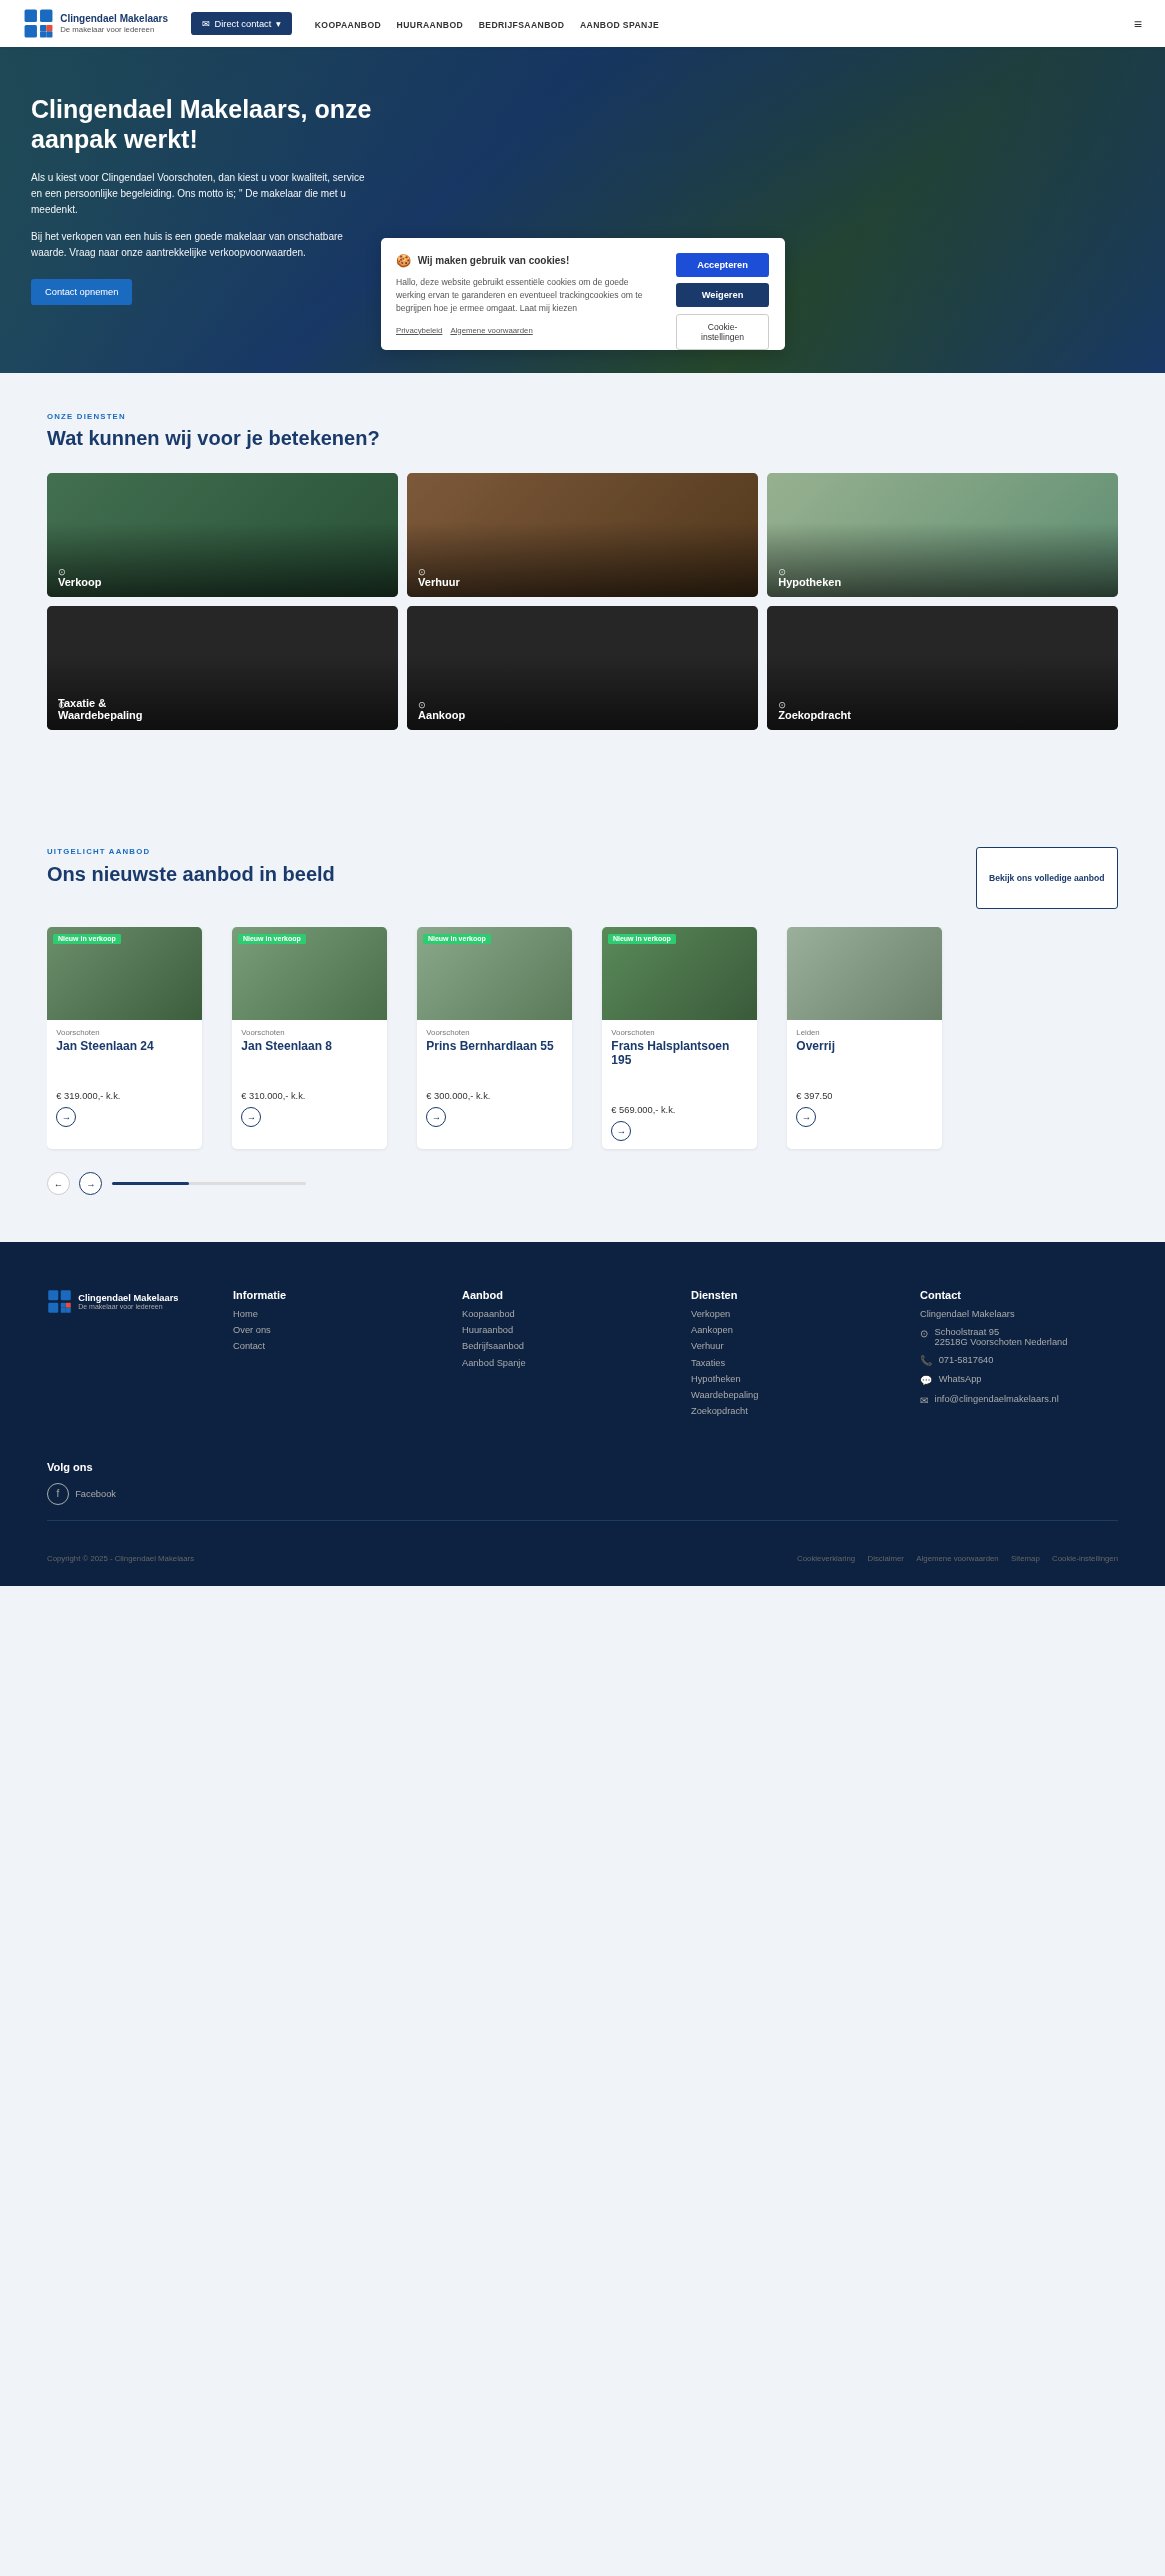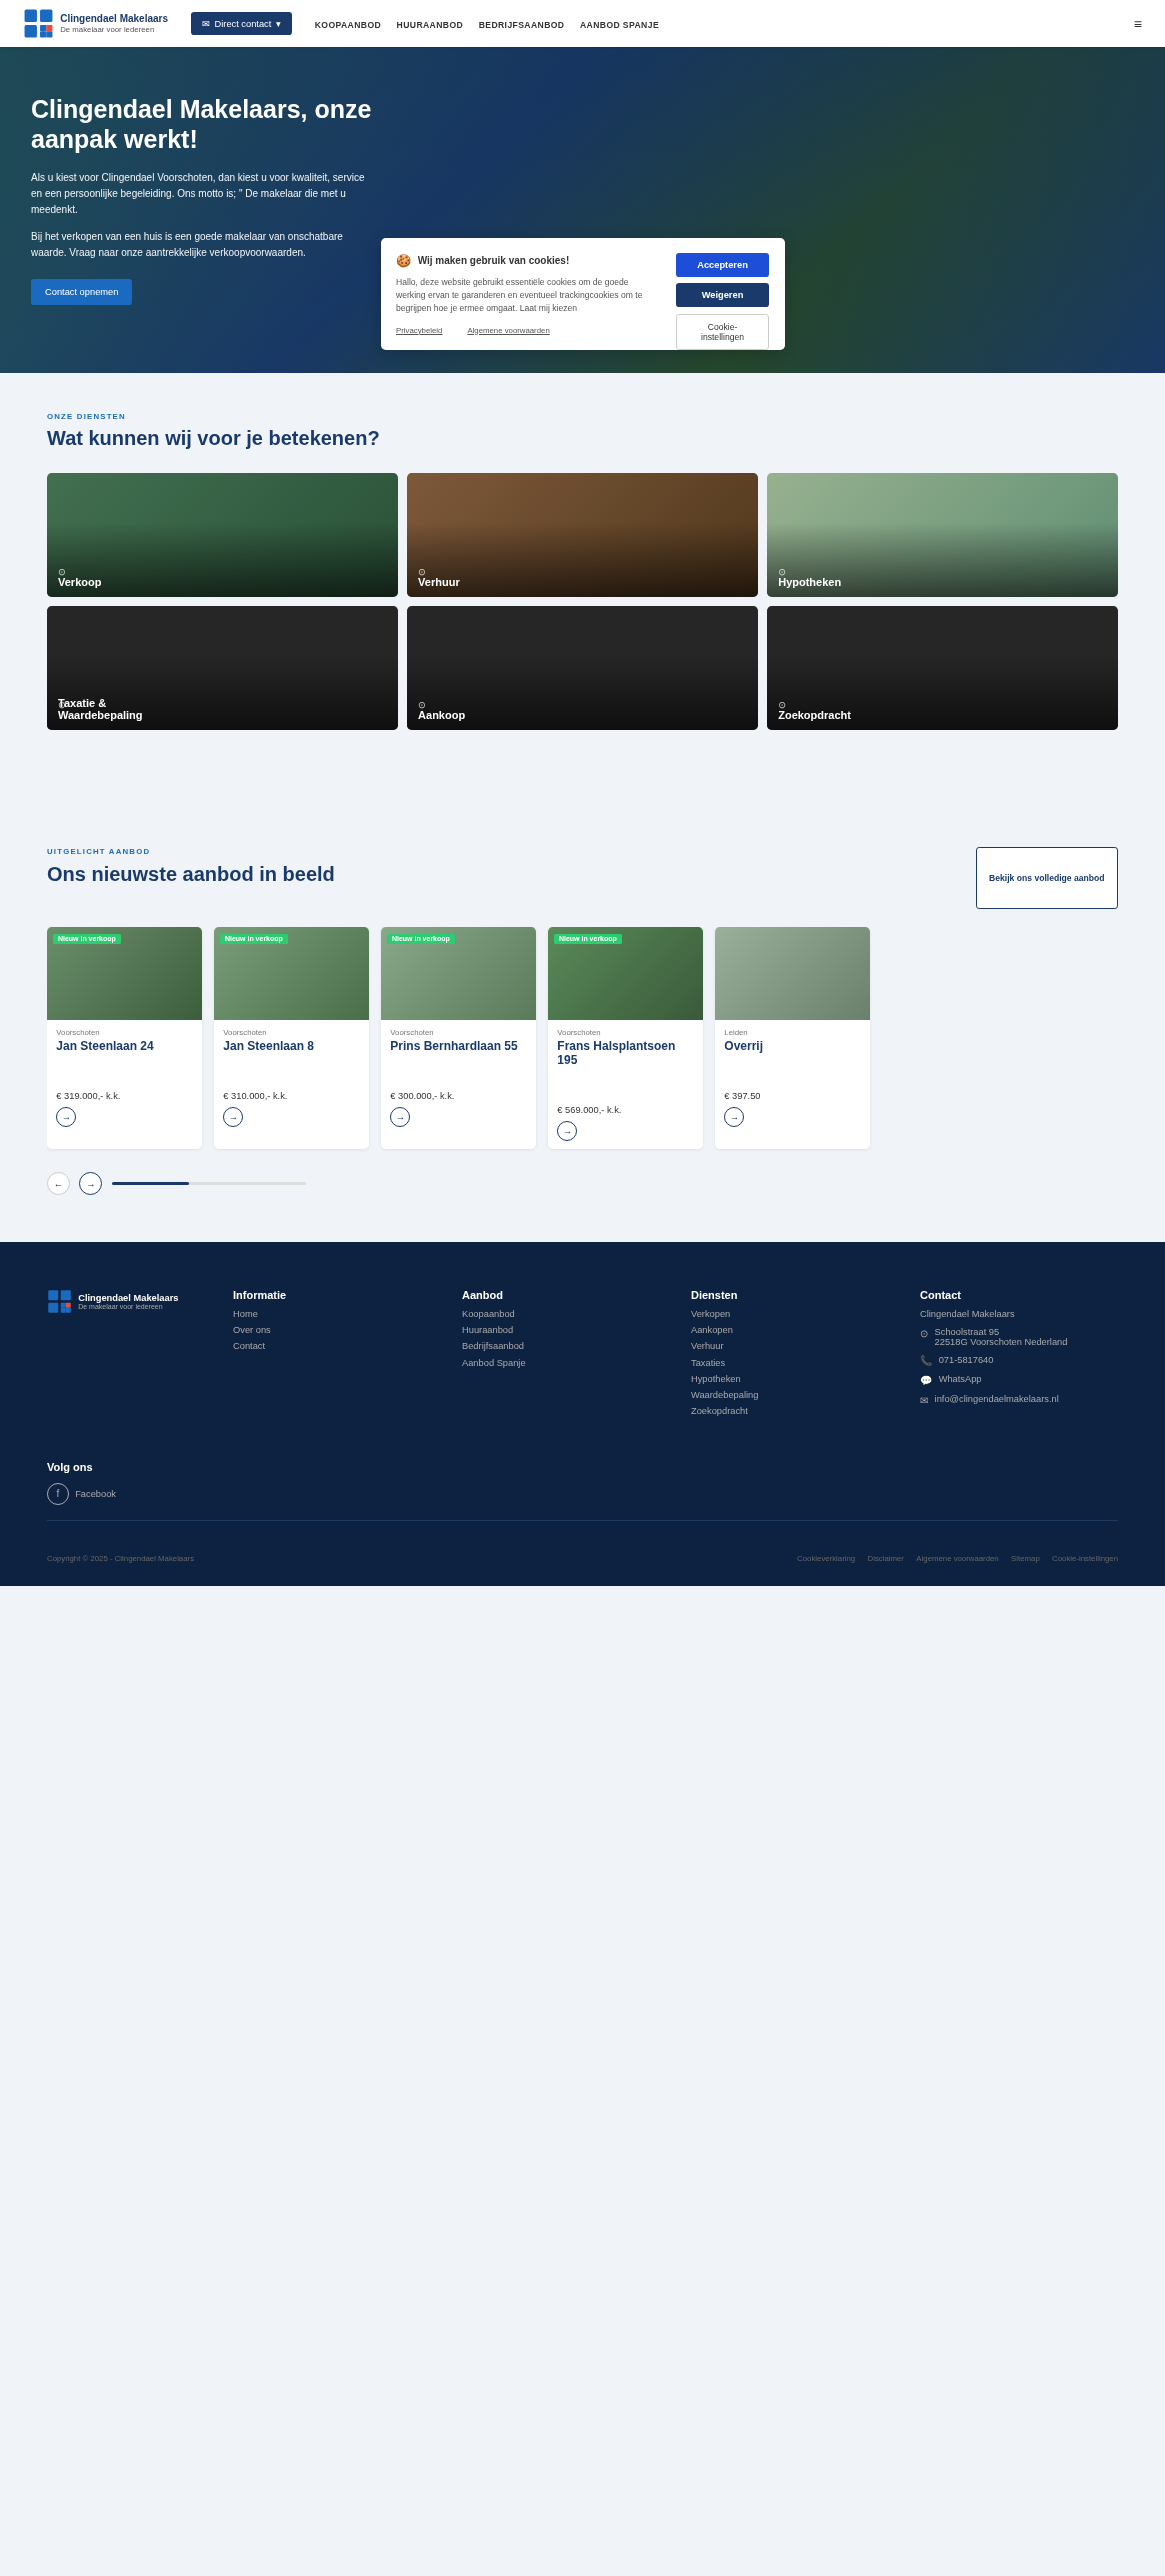--- a/index.html
+++ b/index.html
@@ -161,21 +161,21 @@
       background: #fff;
       color: #333;
       border: 0.8px solid #ccc;
       padding: 7px 11px;
       border-radius: 3.1px;
       font-size: 8.6px;
       cursor: pointer;
     }
     .cookie-links {
       display: flex;
-      gap: 25px;
+      gap: 8px;
       margin-top: 3.1px;
     }
     .cookie-links a {
       font-size: 7.8px;
       color: #555;
       text-decoration: underline;
       cursor: pointer;
     }
 
     
@@ -254,21 +254,21 @@
       border: 1.2px solid #1a3a6b;
       color: #1a3a6b;
       padding: 6.2px 12.4px;
       border-radius: 3.1px;
       font-size: 8.6px;
       font-weight: 600;
       cursor: pointer;
     }
     .listings-scroll {
       display: flex;
-      gap: 12px;
+      gap: 30px;
       overflow-x: auto;
       padding-bottom: 7.8px;
     }
     .listing-card {
       background: #fff;
       border-radius: 4.7px;
       overflow: hidden;
       min-width: 155px;
       max-width: 155px;
       flex-shrink: 0;

